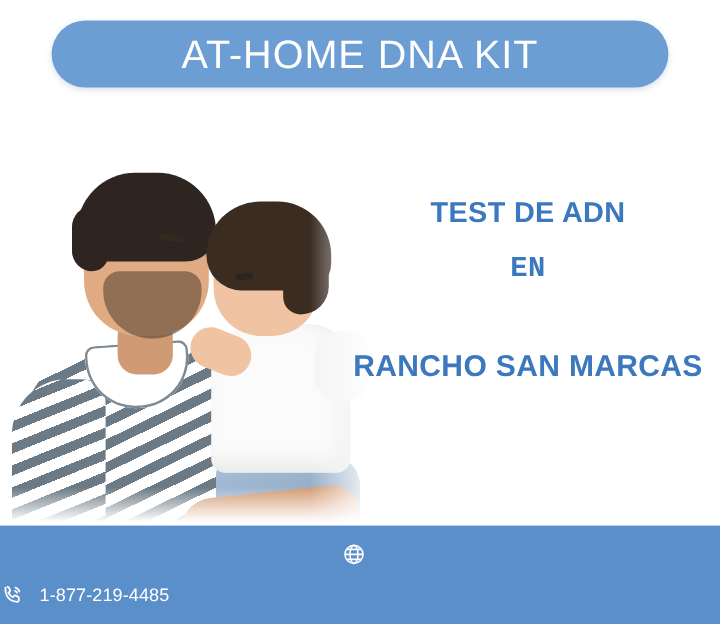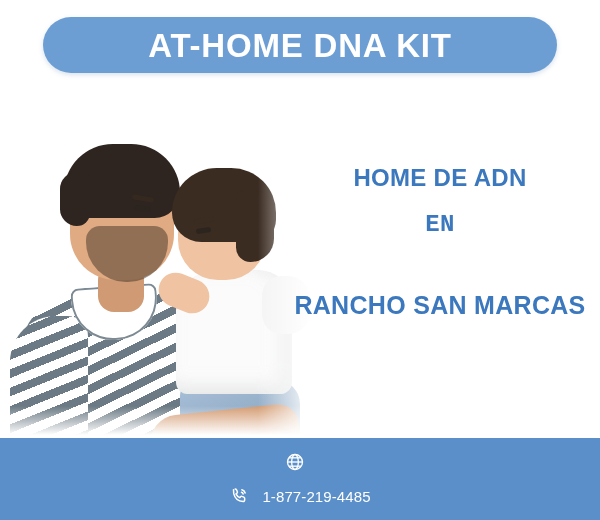--- a/index.html
+++ b/index.html
@@ -31,21 +31,21 @@
     background: #6c9ed4;
     border-radius: 28px;
     display: flex;
     align-items: center;
     justify-content: center;
     box-shadow: 0 2px 5px rgba(120,150,185,0.28);
   }
   .header-title {
     color: #ffffff;
     font-size: 33px;
-    font-weight: bold;
+    font-weight: normal;
     letter-spacing: 0.8px;
     line-height: 1;
     white-space: nowrap;
     font-family: "Liberation Sans", sans-serif;
   }
 
   
   .photo-wrap {
     position: absolute;
     left: 0px;
@@ -341,21 +341,21 @@
     white-space: nowrap;
   }
   .footer-row-1 {
     left: 0; right: 0;
     top: 13px;
     justify-content: center;
   }
   .footer-row-2 {
     left: 0; right: 0;
     top: 47px;
-    justify-content: center;
+    justify-content: flex-start;
   }
   .f-item {
     display: flex;
     align-items: center;
     white-space: nowrap;
   }
   .f-item + .f-item { margin-left: 26px; }
   .f-icon {
     display: inline-flex;
     align-items: center;
@@ -410,21 +410,21 @@
 
       <div class="man-arm"></div>
       <div class="man-hand"></div>
 
       <div class="photo-fade-r"></div>
       <div class="photo-fade-b"></div>
     </div>
   </div>
 
   <div class="headline-block">
-    <div class="headline-line hl-1">HOME DE ADN</div>
+    <div class="headline-line hl-1">TEST DE ADN</div>
     <div class="headline-line hl-2">EN</div>
     <div class="headline-line hl-3">RANCHO SAN MARCAS</div>
   </div>
 
   <div class="footer">
 
     <div class="footer-row footer-row-1">
       <div class="f-item">
         <span class="f-icon">
           <svg width="20" height="20" viewBox="0 0 24 24" fill="none" stroke="#ffffff" stroke-width="1.6">

